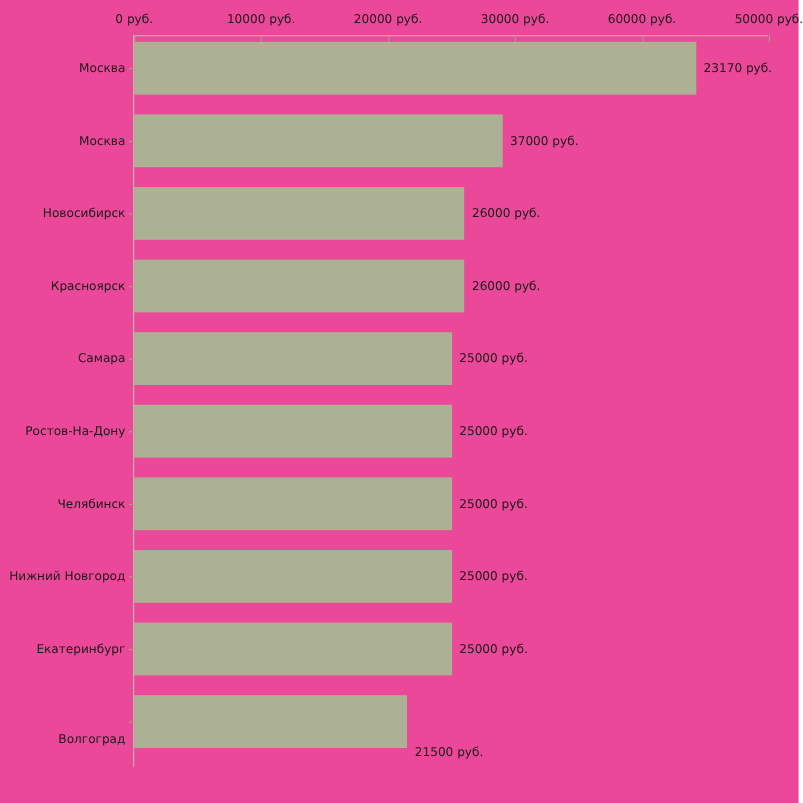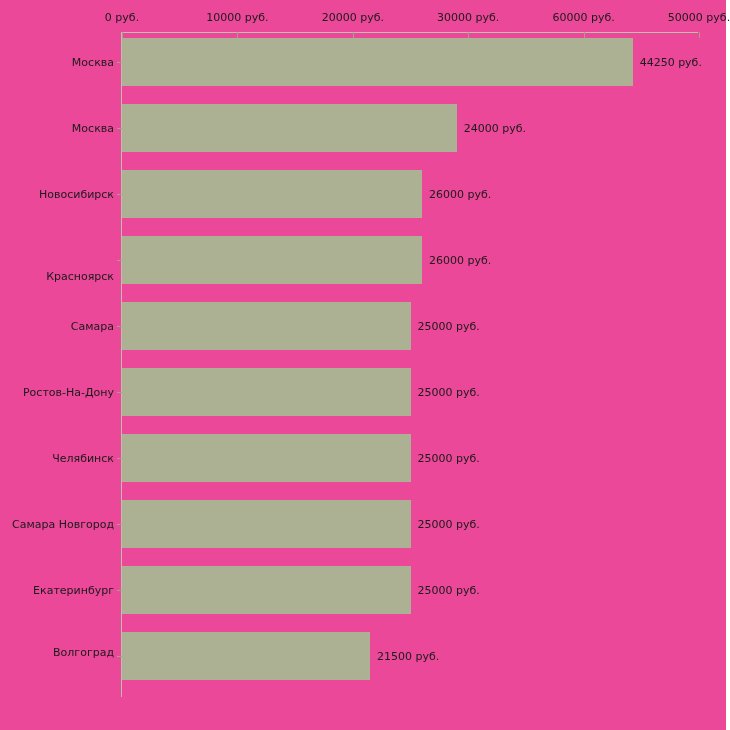--- a/index.html
+++ b/index.html
@@ -120,47 +120,47 @@
       <div class="y-tick" style="top: 392px;"></div>
       <div class="y-tick" style="top: 458px;"></div>
       <div class="y-tick" style="top: 524px;"></div>
       <div class="y-tick" style="top: 590px;"></div>
       <div class="y-tick" style="top: 656px;"></div>
     </div>
   <div id="y-tick-labels">
       <div class="y-tick-label" style="top: 62px;">Москва</div>
       <div class="y-tick-label" style="top: 128px;">Москва</div>
       <div class="y-tick-label" style="top: 194px;">Новосибирск</div>
-      <div class="y-tick-label" style="top: 260px; margin-top: 16px;">Красноярск</div>
+      <div class="y-tick-label" style="top: 260px;">Красноярск</div>
       <div class="y-tick-label" style="top: 326px;">Самара</div>
       <div class="y-tick-label" style="top: 392px;">Ростов-На-Дону</div>
       <div class="y-tick-label" style="top: 458px;">Челябинск</div>
-      <div class="y-tick-label" style="top: 524px;">Самара Новгород</div>
+      <div class="y-tick-label" style="top: 524px;">Нижний Новгород</div>
       <div class="y-tick-label" style="top: 590px;">Екатеринбург</div>
-      <div class="y-tick-label" style="top: 652px;">Волгоград</div>
+      <div class="y-tick-label" style="top: 672px;">Волгоград</div>
     </div>
 
   <div id="bars">
       <div class="bar" style="top: 38px; width: 510.645px; background: rgb(173, 177, 148);"></div>
       <div class="bar" style="top: 104px; width: 334.66px; background: rgb(173, 177, 148);"></div>
       <div class="bar" style="top: 170px; width: 300.04px; background: rgb(173, 177, 148);"></div>
       <div class="bar" style="top: 236px; width: 300.04px; background: rgb(173, 177, 148);"></div>
       <div class="bar" style="top: 302px; width: 288.5px; background: rgb(173, 177, 148);"></div>
       <div class="bar" style="top: 368px; width: 288.5px; background: rgb(173, 177, 148);"></div>
       <div class="bar" style="top: 434px; width: 288.5px; background: rgb(173, 177, 148);"></div>
       <div class="bar" style="top: 500px; width: 288.5px; background: rgb(173, 177, 148);"></div>
       <div class="bar" style="top: 566px; width: 288.5px; background: rgb(173, 177, 148);"></div>
       <div class="bar" style="top: 632px; width: 248.11px; background: rgb(173, 177, 148);"></div>
     </div>
   <div id="bar-labels">
-      <div class="bar-value-label" style="left: 639.645px; top: 62px;">44250 руб.</div>
-      <div class="bar-value-label" style="left: 463.66px; top: 128px;">24000 руб.</div>
+      <div class="bar-value-label" style="left: 639.645px; top: 62px;">23170 руб.</div>
+      <div class="bar-value-label" style="left: 463.66px; top: 128px;">37000 руб.</div>
       <div class="bar-value-label" style="left: 429.04px; top: 194px;">26000 руб.</div>
       <div class="bar-value-label" style="left: 429.04px; top: 260px;">26000 руб.</div>
       <div class="bar-value-label" style="left: 417.5px; top: 326px;">25000 руб.</div>
       <div class="bar-value-label" style="left: 417.5px; top: 392px;">25000 руб.</div>
       <div class="bar-value-label" style="left: 417.5px; top: 458px;">25000 руб.</div>
       <div class="bar-value-label" style="left: 417.5px; top: 524px;">25000 руб.</div>
       <div class="bar-value-label" style="left: 417.5px; top: 590px;">25000 руб.</div>
-      <div class="bar-value-label" style="left: 377.11px; top: 656px;">21500 руб.</div>
+      <div class="bar-value-label" style="left: 377.11px; top: 684px;">21500 руб.</div>
     </div>
 
 </div>
 
 </body></html>

